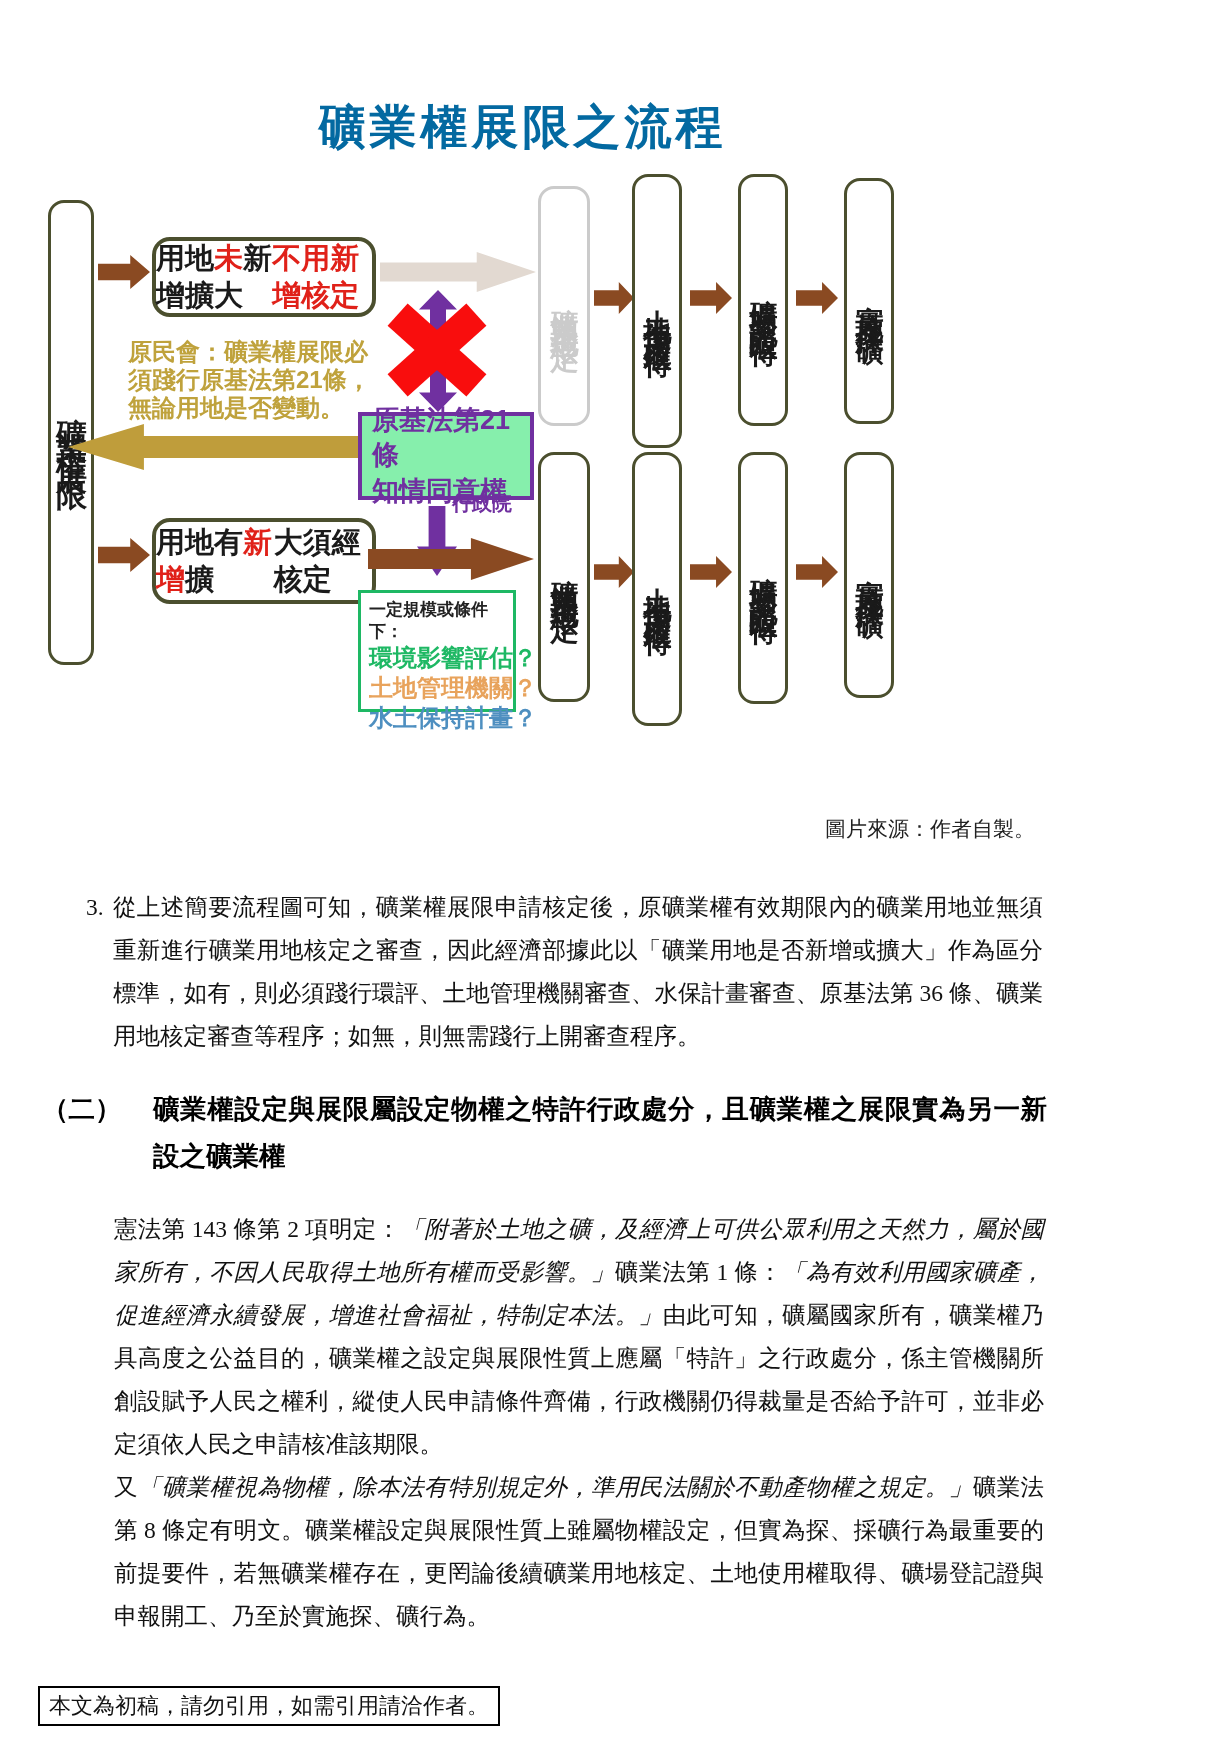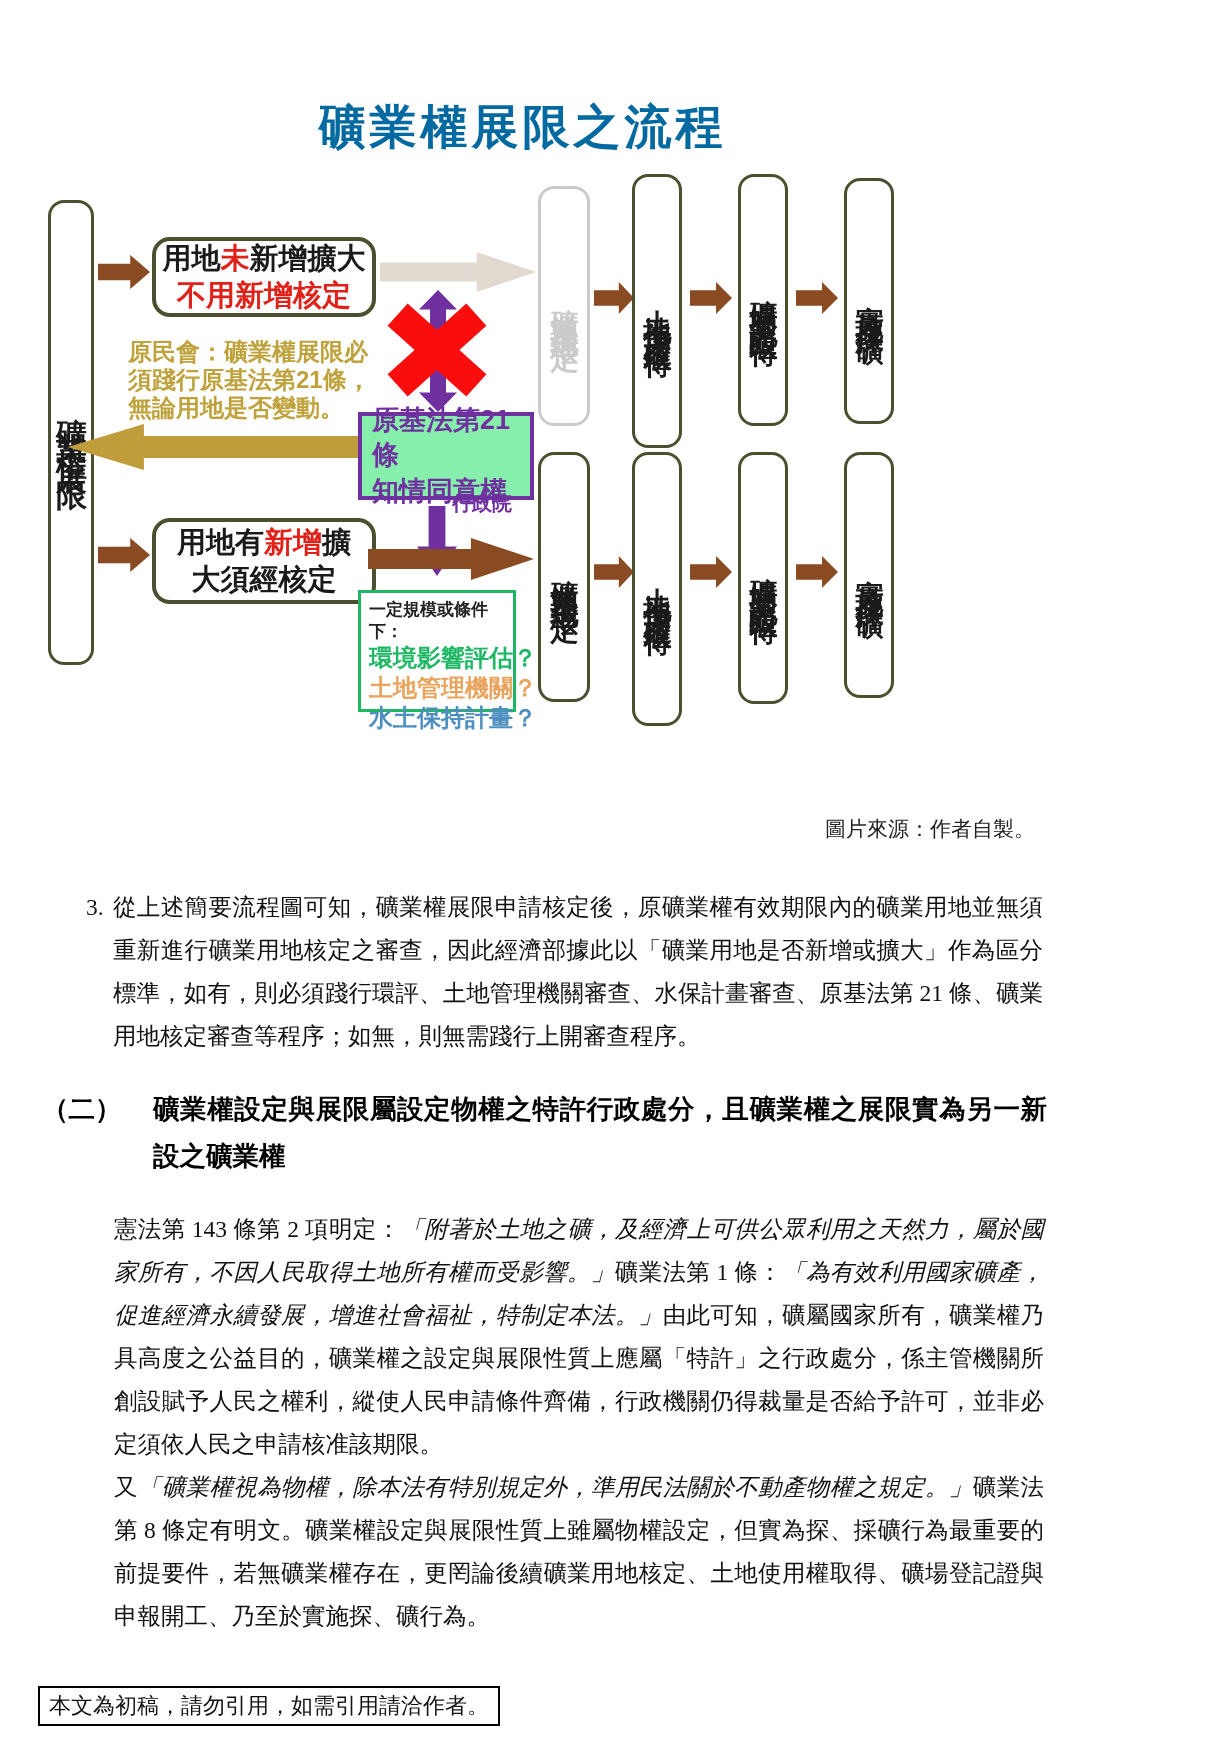--- a/index.html
+++ b/index.html
@@ -12,21 +12,21 @@
   
   .fc{position:absolute;left:0;top:0;width:1207px;height:780px;}
   .vbox{position:absolute;box-sizing:border-box;border:3px solid #4b4f2e;border-radius:16px;
         background:#fff;display:flex;align-items:center;justify-content:center;
         writing-mode:vertical-rl;text-orientation:upright;
         font-weight:bold;color:#1a1a1a;}
   .leftbox{left:48px;top:200px;width:46px;height:465px;font-size:31px;letter-spacing:16px;}
   .step{font-size:28px;letter-spacing:7px;}
   .grayv{border-color:#cbcbcb;color:#cbcbcb;}
   .condbox{position:absolute;box-sizing:border-box;border:4px solid #4b4f2e;border-radius:18px;
-           background:#fff;display:flex;flex-direction:column;align-items:center;justify-content:center;
+           background:#fff;display:flex;align-items:center;justify-content:center;
            font-size:29px;font-weight:bold;color:#1a1a1a;line-height:1.28;}
   .red{color:#e02119;}
   .harrow{position:absolute;background:#8a4a22;
           clip-path:polygon(0 26%,62% 26%,62% 0,100% 50%,62% 100%,62% 74%,0 74%);}
   .beige{background:#e2d9d1;}
   .goldarrow{position:absolute;left:68px;top:424px;width:292px;height:46px;background:#bf9d3b;
           clip-path:polygon(0 50%,26% 0,26% 26%,100% 26%,100% 74%,26% 74%,26% 100%);}
   .pdouble{position:absolute;left:419px;top:290px;width:38px;height:122px;background:#7030a0;
           clip-path:polygon(50% 0,100% 16%,71% 16%,71% 84%,100% 84%,50% 100%,0 84%,29% 84%,29% 16%,0 16%);}
   .pdown{position:absolute;left:417px;top:506px;width:40px;height:70px;background:#7030a0;
@@ -135,21 +135,21 @@
     <div class="harrow" style="left:690px;top:556px;width:42px;height:32px;"></div>
     <div class="vbox step" style="left:738px;top:452px;width:50px;height:252px;">礦場登記證取得</div>
     <div class="harrow" style="left:796px;top:556px;width:42px;height:32px;"></div>
     <div class="vbox step" style="left:844px;top:452px;width:50px;height:246px;">實施探採礦</div>
   </div>
 
   <div class="caption">圖片來源：作者自製。</div>
 
   <div class="para3">
     <span class="num">3.</span>
-    <div class="txt">從上述簡要流程圖可知，礦業權展限申請核定後，原礦業權有效期限內的礦業用地並無須重新進行礦業用地核定之審查，因此經濟部據此以「礦業用地是否新增或擴大」作為區分標準，如有，則必須踐行環評、土地管理機關審查、水保計畫審查、原基法第 21 條、礦業用地核定審查等程序；如無，則無需踐行上開審查程序。</div>
+    <div class="txt">從上述簡要流程圖可知，礦業權展限申請核定後，原礦業權有效期限內的礦業用地並無須重新進行礦業用地核定之審查，因此經濟部據此以「礦業用地是否新增或擴大」作為區分標準，如有，則必須踐行環評、土地管理機關審查、水保計畫審查、原基法第 36 條、礦業用地核定審查等程序；如無，則無需踐行上開審查程序。</div>
   </div>
 
   <div class="sec2">
     <span class="lbl">（二）</span>
     <div class="txt">礦業權設定與展限屬設定物權之特許行政處分，且礦業權之展限實為另一新設之礦業權</div>
   </div>
 
   <div class="bodytext">
     <p><span>憲法第 143 條第 2 項明定：</span><span class="kai">「附著於土地之礦，及經濟上可供公眾利用之天然力，屬於國家所有，不因人民取得土地所有權而受影響。」</span><span>礦業法第 1 條：</span><span class="kai">「為有效利用國家礦產，促進經濟永續發展，增進社會福祉，特制定本法。」</span><span>由此可知，礦屬國家所有，礦業權乃具高度之公益目的，礦業權之設定與展限性質上應屬「特許」之行政處分，係主管機關所創設賦予人民之權利，縱使人民申請條件齊備，行政機關仍得裁量是否給予許可，並非必定須依人民之申請核准該期限。</span></p>
     <p><span>又</span><span class="kai">「礦業權視為物權，除本法有特別規定外，準用民法關於不動產物權之規定。」</span><span>礦業法第 8 條定有明文。礦業權設定與展限性質上雖屬物權設定，但實為探、採礦行為最重要的前提要件，若無礦業權存在，更罔論後續礦業用地核定、土地使用權取得、礦場登記證與申報開工、乃至於實施探、礦行為。</span></p>

